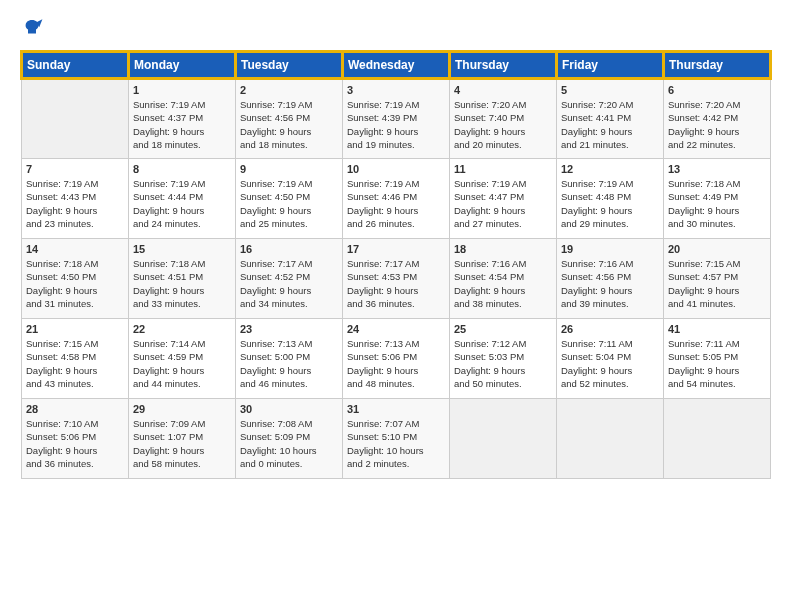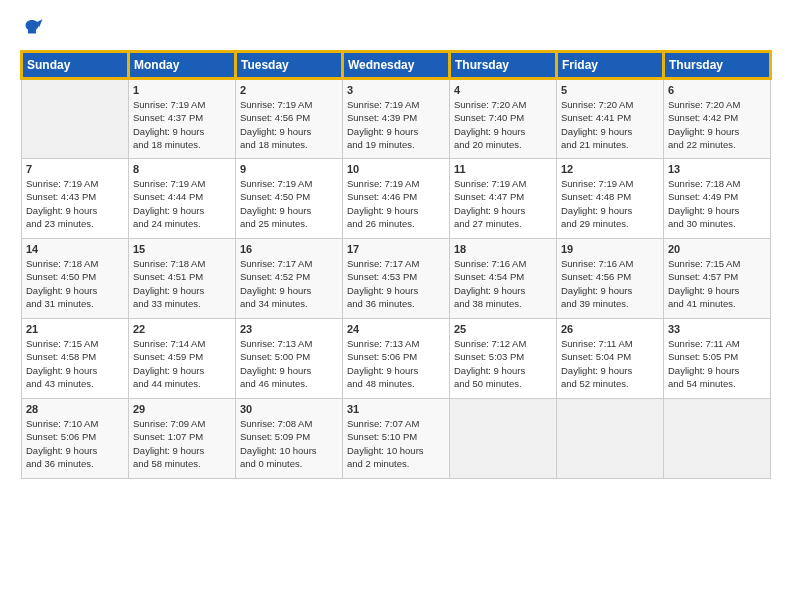--- a/index.html
+++ b/index.html
@@ -306,21 +306,21 @@
             <span class="cell-line">and 50 minutes.</span>
           </td>
           <td>
             <span class="day-num">26</span>
             <span class="cell-line">Sunrise: 7:11 AM</span>
             <span class="cell-line">Sunset: 5:04 PM</span>
             <span class="cell-line">Daylight: 9 hours</span>
             <span class="cell-line">and 52 minutes.</span>
           </td>
           <td>
-            <span class="day-num">33</span>
+            <span class="day-num">41</span>
             <span class="cell-line">Sunrise: 7:11 AM</span>
             <span class="cell-line">Sunset: 5:05 PM</span>
             <span class="cell-line">Daylight: 9 hours</span>
             <span class="cell-line">and 54 minutes.</span>
           </td>
         </tr>
         <tr>
           <td>
             <span class="day-num">28</span>
             <span class="cell-line">Sunrise: 7:10 AM</span>

